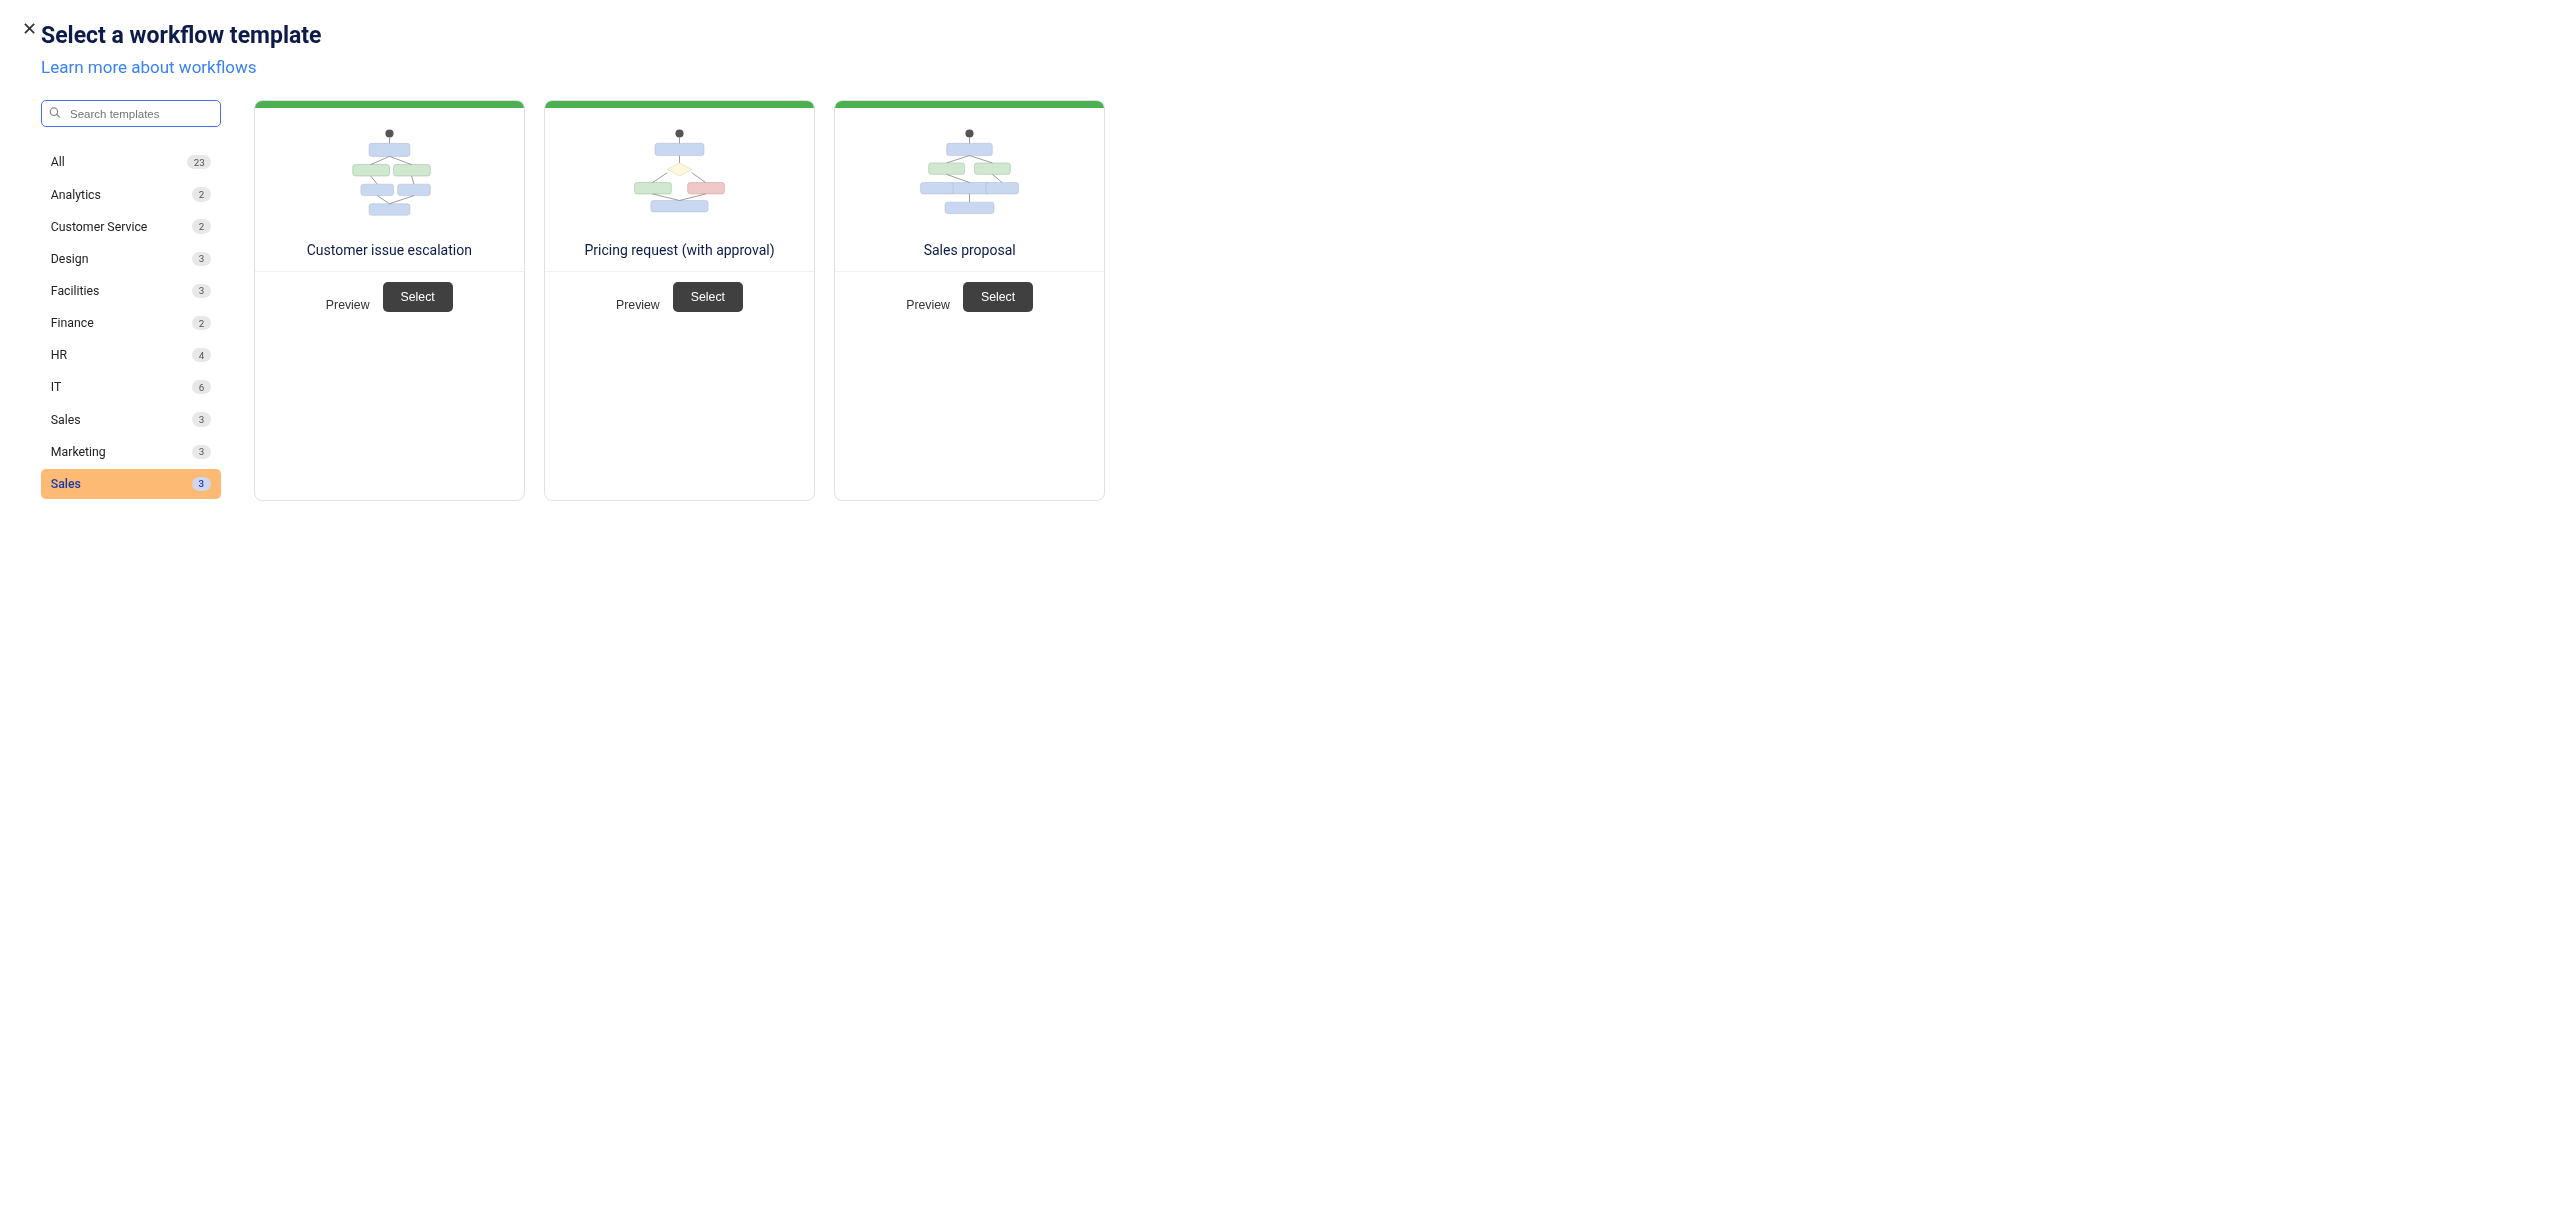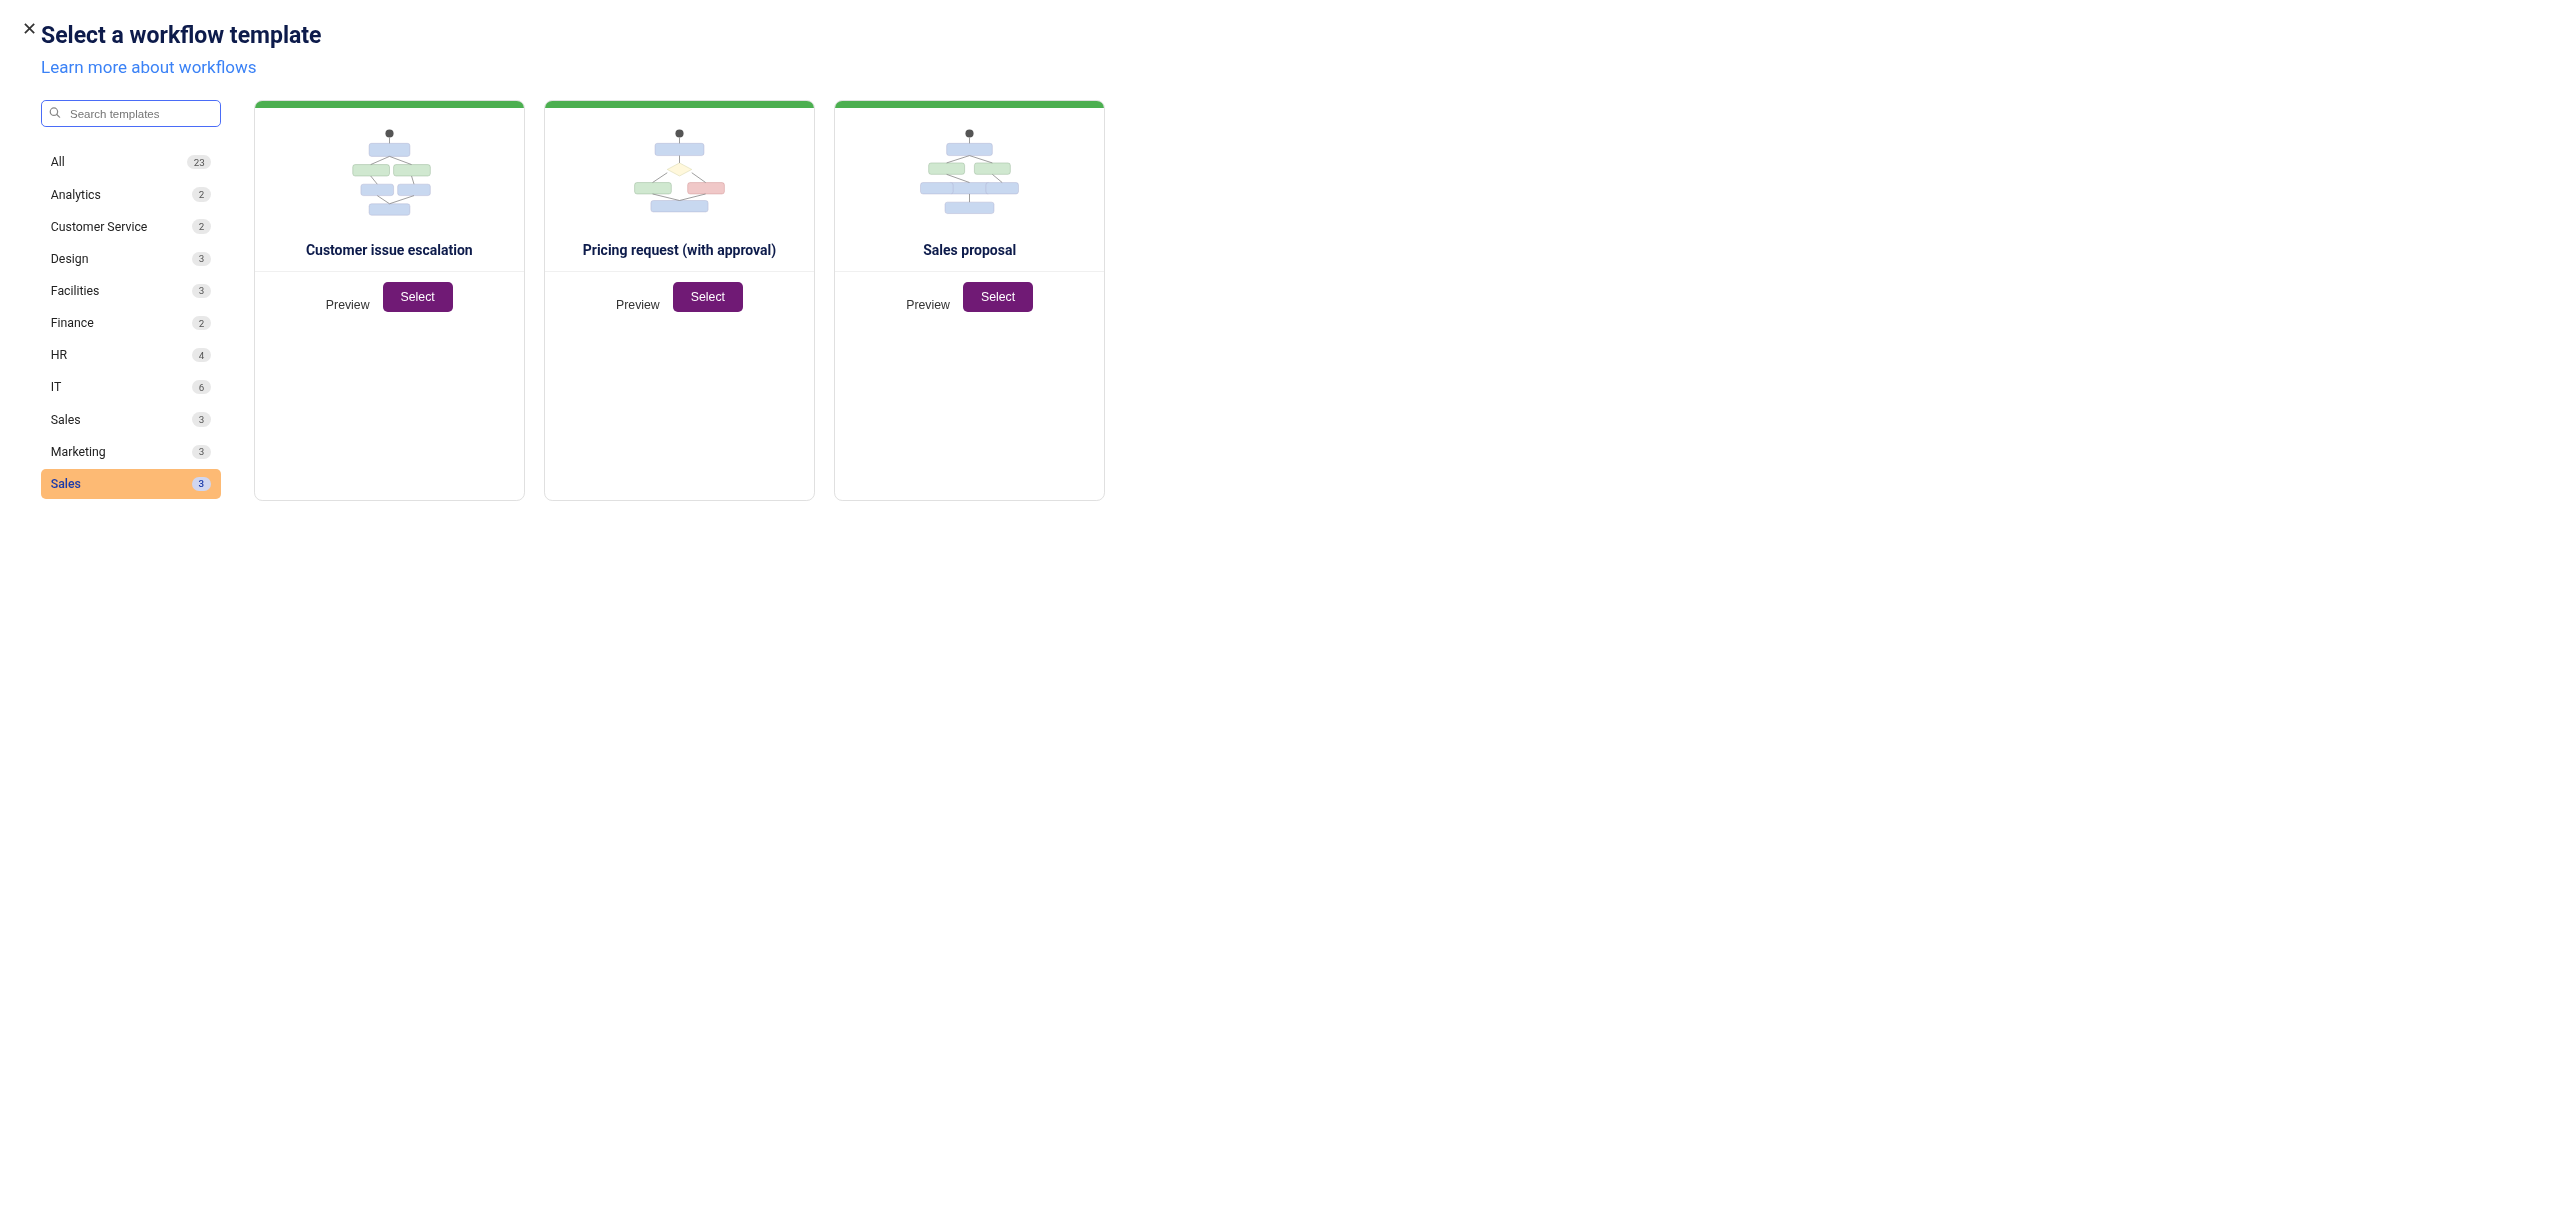--- a/index.html
+++ b/index.html
@@ -136,21 +136,21 @@
       justify-content: center;
       min-height: 131px;
       background: #fff;
     }
     .workflow-diagram {
       width: 131px;
       height: 98px;
     }
     .card-title {
       font-size: 14px;
-      font-weight: 700;
+      font-weight: 400;
       color: #0d1b4b;
       text-align: center;
       padding: 0 13px 13px;
     }
     .card-actions {
       display: flex;
       align-items: flex-end;
       justify-content: center;
       gap: 13px;
       padding: 9.8px 13px 16.4px;
@@ -158,21 +158,21 @@
     }
     .preview-btn {
       background: none;
       border: none;
       font-size: 12.3px;
       color: #333;
       cursor: pointer;
       font-weight: 400;
     }
     .select-btn {
-      background: #701a75;
+      background: #404040;
       color: #fff;
       border: none;
       border-radius: 4.9px;
       padding: 8.2px 18px;
       font-size: 12.3px;
       font-weight: 500;
       cursor: pointer;
     }
   </style>
 </head>

